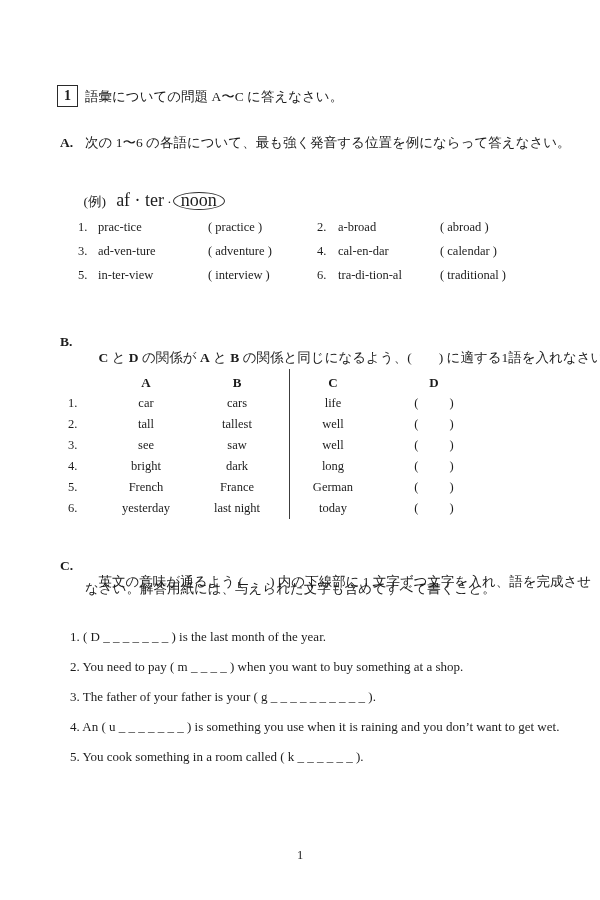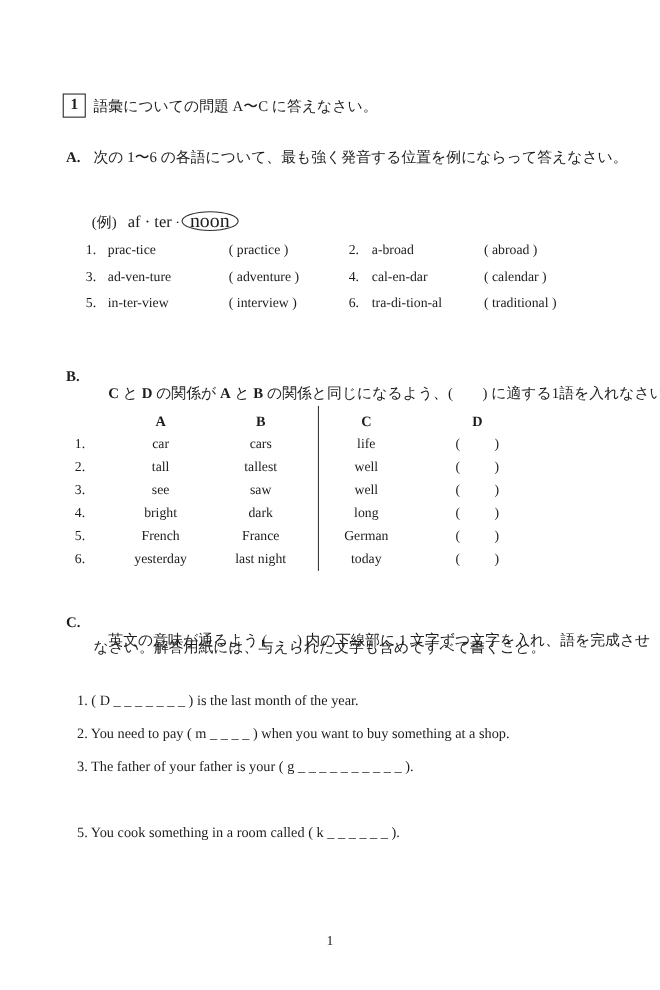--- a/index.html
+++ b/index.html
@@ -70,21 +70,21 @@
 
 <div class="page">
 
   <div class="pbox">1</div>
   <div class="t jp" style="left:85px;top:89px;">語彙についての問題 A〜C に答えなさい。</div>
 
   <div class="t jp bold" style="left:60px;top:135px;">A.</div>
   <div class="t jp" style="left:85px;top:135px;">次の 1〜6 の各語について、最も強く発音する位置を例にならって答えなさい。</div>
 
   <div class="t jp" style="left:70px;top:176px;">
-    <span>(例)</span><span>   </span><span class="en" style="font-size:15px;">af · ter</span><span class="en" style="font-size:13px;"> ·</span><span class="circle en" style="font-size:18px;">noon</span>
+    <span>(例)</span><span>   </span><span class="en" style="font-size:18px;">af · ter</span><span class="en" style="font-size:13px;"> ·</span><span class="circle en" style="font-size:18px;">noon</span>
   </div>
 
   <span class="t en ax-n r1">1.</span>
   <span class="t en ax-w r1">prac-tice</span>
   <span class="t en ax-p r1">( practice )</span>
   <span class="t en bx-n r1">2.</span>
   <span class="t en bx-w r1">a-broad</span>
   <span class="t en bx-p r1">( abroad )</span>
 
   <span class="t en ax-n r2">3.</span>
@@ -160,17 +160,18 @@
 
   <div class="t jp bold" style="left:60px;top:558px;">C.</div>
   <div class="t jp" style="left:85px;top:558px;">
     <span>英文の意味が通るよう (        ) 内の</span><span class="u">下線部に 1 文字ずつ</span><span>文字を入れ、語を完成させ</span>
   </div>
   <div class="t jp" style="left:85px;top:581px;">なさい。解答用紙には、与えられた文字も含めてすべて書くこと。</div>
 
   <div class="t sent s1">1. ( D _ _ _ _ _ _ _ ) is the last month of the year.</div>
   <div class="t sent s2">2. You need to pay ( m _ _ _ _ ) when you want to buy something at a shop.</div>
   <div class="t sent s3">3. The father of your father is your ( g _ _ _ _ _ _ _ _ _ _ ).</div>
+  <div class="t sent s4">4. An ( u _ _ _ _ _ _ _ ) is something you use when it is raining and you don’t want to get wet.</div>
   <div class="t sent s5">5. You cook something in a room called ( k _ _ _ _ _ _ ).</div>
 
   <div class="pagenum">1</div>
 
 </div>
 
 </body></html>

